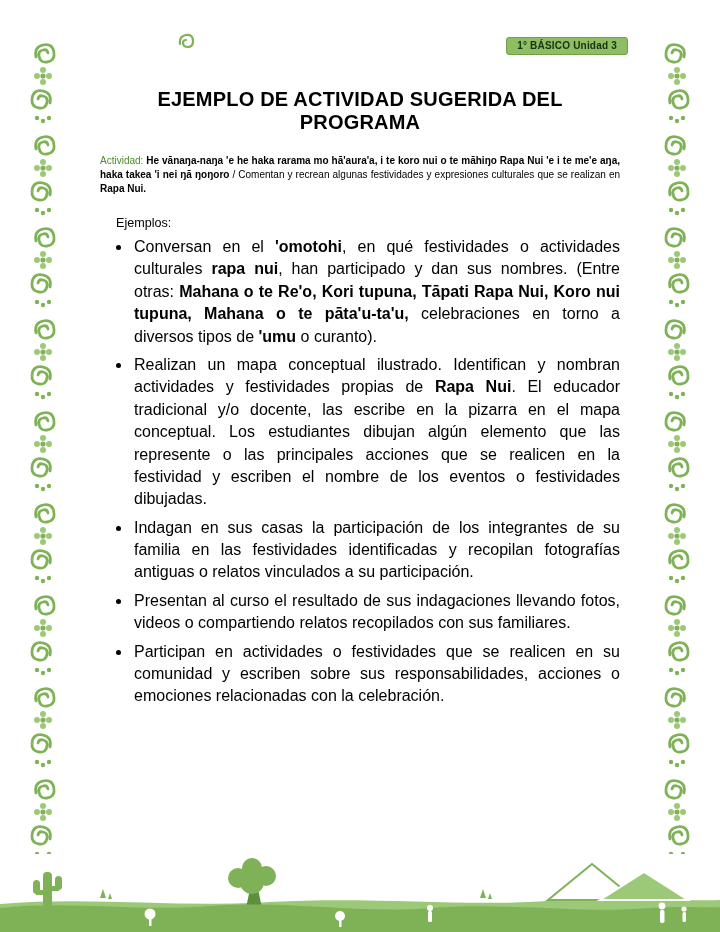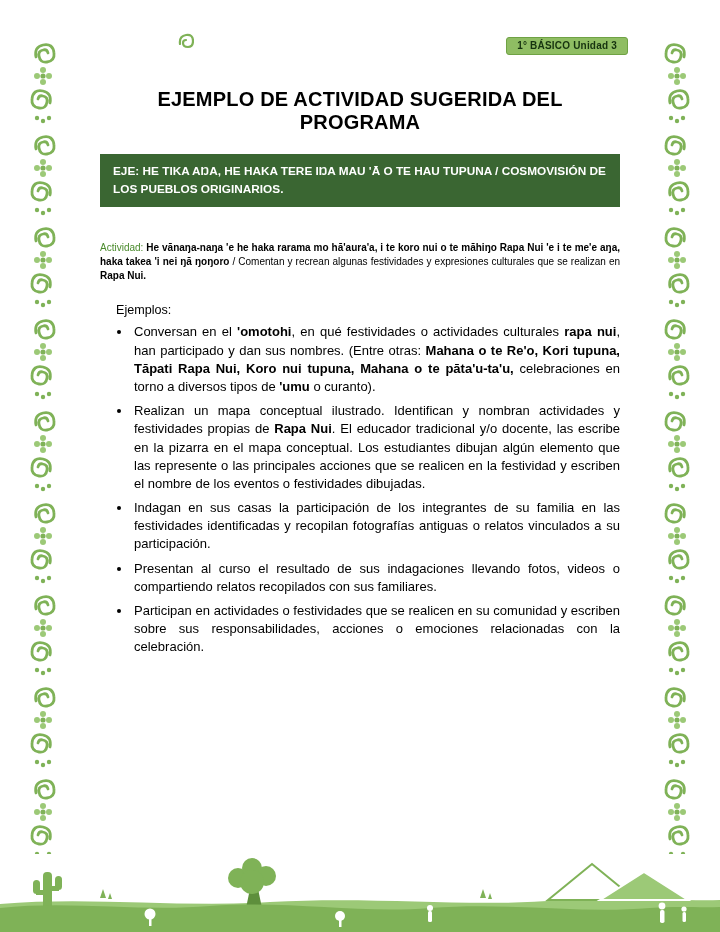--- a/index.html
+++ b/index.html
@@ -26,21 +26,21 @@
     background:#3a6632; color:#ffffff; font-weight:bold;
     font-size:11.8px; line-height:1.5; padding:9px 13px;
     margin-bottom:34px; text-align:left;
   }
   .para {
     font-size:10px; line-height:1.4; text-align:justify; margin:0 0 20px;
   }
   .examples-label { font-size:12.6px; margin:0 16px 6px; }
   ul.examples { margin:0; padding:0 0 0 32px; list-style:disc outside; }
   ul.examples li {
-    font-size:13px; line-height:1.4; text-align:justify;
+    font-size:16px; line-height:1.4; text-align:justify;
     margin:0 0 6px; padding-left:2px;
   }
   .b { font-weight:bold; }
   .accent { color:#4a8b2c; }
   .footer-art { position:absolute; left:0; bottom:0; width:720px; height:80px; }
 </style>
 </head>
 <body>
 
 <div class="page">
@@ -95,21 +95,20 @@
 
   <svg class="corner-mark" viewBox="0 0 18 18" aria-hidden="true">
     <path d="M4 12 q-1 -8 6 -9 q7 -1 7 6 q0 6 -5 6 q-5 0 -5 -4 q0 -3 3 -3" fill="none" stroke="#7fb257" stroke-width="2.2" stroke-linecap="round"></path>
   </svg>
 
   <div class="badge">1° BÁSICO Unidad 3</div>
 
   <div class="content">
     <div class="title">EJEMPLO DE ACTIVIDAD SUGERIDA DEL PROGRAMA</div>
 
-    <div class="eje-box">EJE: HE TIKA AŊA, HE HAKA TERE IŊA MAU 'Ā O TE HAU TUPUNA / COSMOVISIÓN DE LOS PUEBLOS ORIGINARIOS.</div>
 
     <p class="para"><span class="accent">Actividad: </span><span class="b">He vānaŋa-naŋa 'e he haka rarama mo hā'aura'a, i te koro nui o te māhiŋo Rapa Nui 'e i te me'e aŋa, haka takea 'i nei ŋā ŋoŋoro</span><span> / Comentan y recrean algunas festividades y expresiones culturales que se realizan en </span><span class="b">Rapa Nui.</span></p>
 
     <div class="examples-label">Ejemplos:</div>
 
     <ul class="examples">
       <li><span>Conversan en el </span><span class="b">'omotohi</span><span>, en qué festividades o actividades culturales </span><span class="b">rapa nui</span><span>, han participado y dan sus nombres. (Entre otras: </span><span class="b">Mahana o te Re'o, Kori tupuna, Tāpati Rapa Nui, Koro nui tupuna, Mahana o te pāta'u-ta'u,</span><span> celebraciones en torno a diversos tipos de </span><span class="b">'umu</span><span> o curanto).</span></li>
       <li><span>Realizan un mapa conceptual ilustrado. Identifican y nombran actividades y festividades propias de </span><span class="b">Rapa Nui</span><span>. El educador tradicional y/o docente, las escribe en la pizarra en el mapa conceptual. Los estudiantes dibujan algún elemento que las represente o las principales acciones que se realicen en la festividad y escriben el nombre de los eventos o festividades dibujadas.</span></li>
       <li><span>Indagan en sus casas la participación de los integrantes de su familia en las festividades identificadas y recopilan fotografías antiguas o relatos vinculados a su participación.</span></li>
       <li><span>Presentan al curso el resultado de sus indagaciones llevando fotos, videos o compartiendo relatos recopilados con sus familiares.</span></li>

